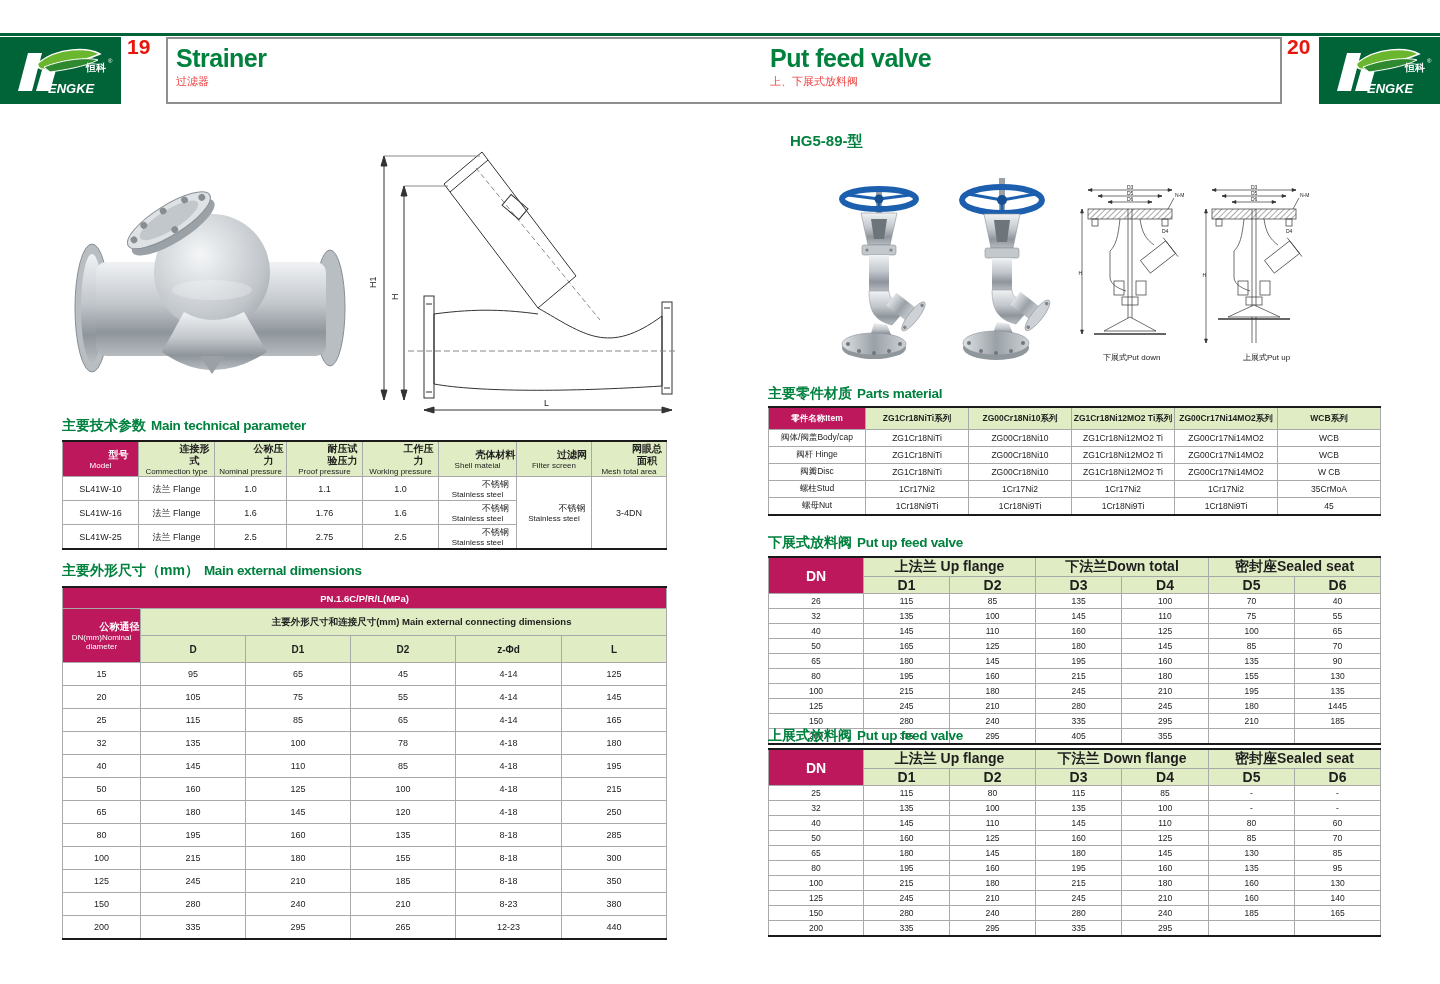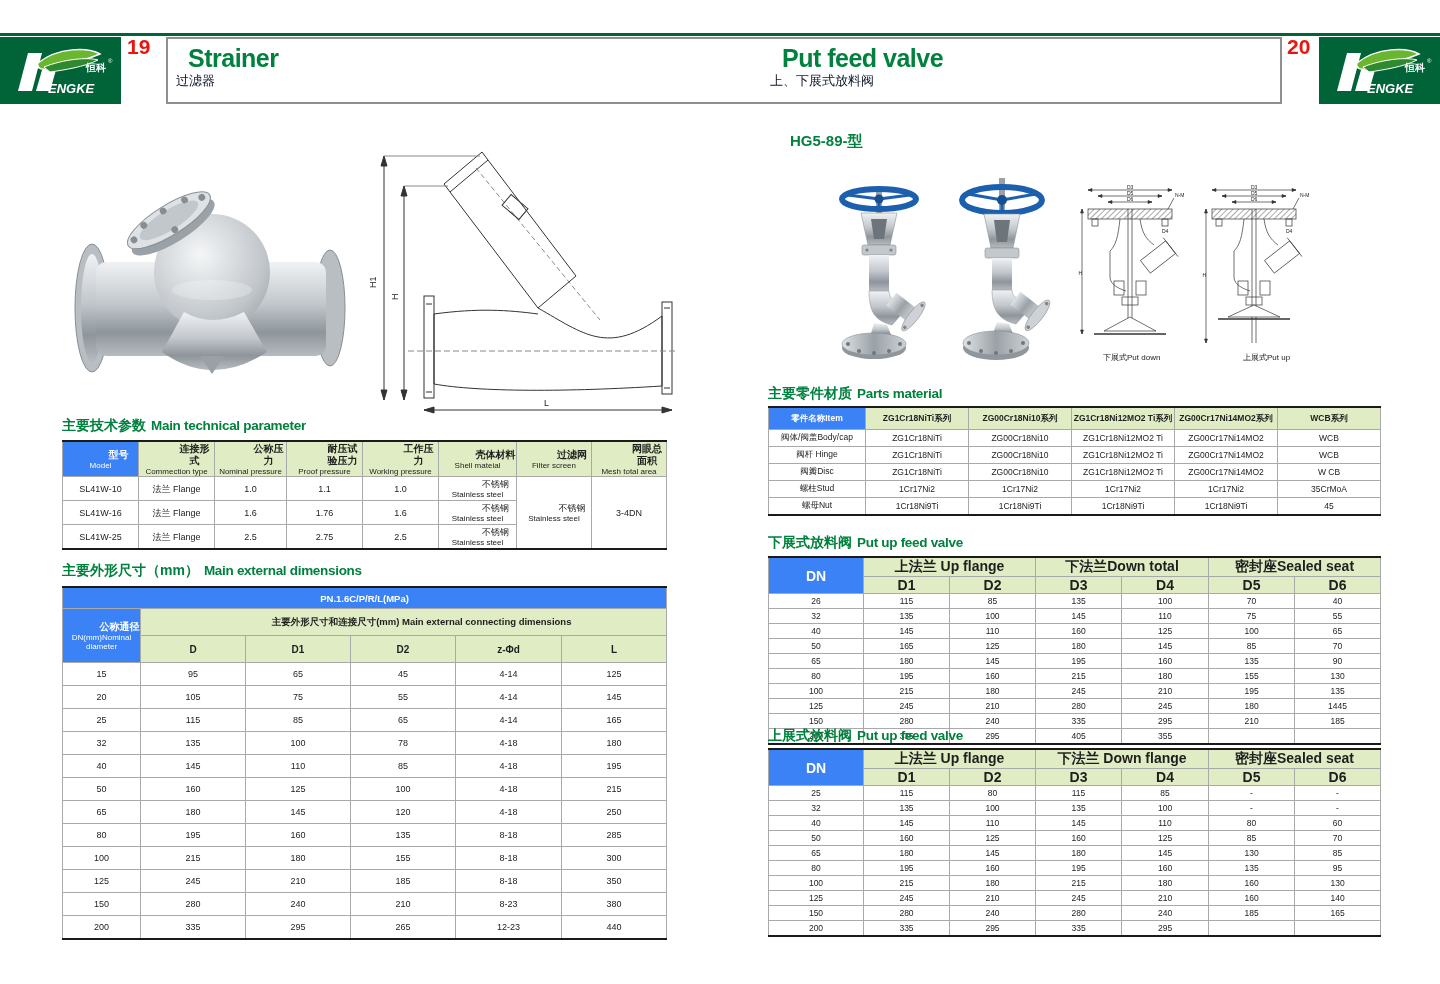--- a/index.html
+++ b/index.html
@@ -8,33 +8,33 @@
   .abs{position:absolute;}
   
   #topline{left:0;top:33px;width:1440px;height:3px;background:#006438;}
   .logo-box{top:37px;width:121px;height:67px;background:#006438;}
   #logo-left{left:0;} #logo-right{left:1319px;}
   .pagenum{top:35px;font-size:21px;font-weight:bold;color:#e8160c;}
   #pagenum-left{left:127px;} #pagenum-right{left:1287px;}
   #header-box{left:166px;top:37px;width:1112px;height:63px;border:2px solid #8f8f8f;background:#fff;}
   .title-group{position:absolute;top:5px;}
   #title-left{left:8px;} #title-right{left:602px;}
-  .title-en{font-size:25px;font-weight:bold;color:#00813e;letter-spacing:-0.5px;line-height:28px;margin-left:12px;}
-  .title-cn{font-size:13px;color:#0f172a;line-height:18px;}
+  .title-en{font-size:25px;font-weight:bold;color:#00813e;letter-spacing:-0.5px;line-height:28px;}
+  .title-cn{font-size:11px;color:#ef4444;line-height:18px;}
   
   .sec-title{position:absolute;color:#00813e;font-weight:bold;white-space:nowrap;}
   .sec-title .cnpart{font-size:14px;}
   .sec-title .enpart{font-size:13.5px;margin-left:5px;letter-spacing:-0.3px;}
   #model-label{left:790px;top:132px;font-size:15px;font-weight:bold;color:#00813e;}
   #model-label .suf{text-decoration:underline;}
   
   table{border-collapse:collapse;table-layout:fixed;position:absolute;background:#fff;
         border-top:2px solid #1a1a1a;border-bottom:2px solid #1a1a1a;}
   th,td{border:1px solid #a9a9a9;text-align:center;vertical-align:middle;padding:0;overflow:hidden;}
-  .hd{background:#3b82f6;color:#fff;}
+  .hd{background:#be185d;color:#fff;}
   .hl{background:#e0edc4;color:#1e1e1e;}
   .cn{display:block;font-size:10px;font-weight:bold;line-height:12px;padding-left:36px;}
   .en{display:block;font-size:8px;font-weight:normal;line-height:9px;}
   .hd .cn{font-weight:bold;}
   #tbl-tech{left:62px;top:440px;width:604px;}
   #tbl-tech th{height:34px;}
   #tbl-tech td{height:23px;font-size:9px;line-height:10px;}
   #tbl-dims{left:62px;top:586px;width:604px;}
   #tbl-dims th{font-size:10px;}
   #tbl-dims .pnrow th{height:20px;font-size:9.5px;font-weight:bold;}

